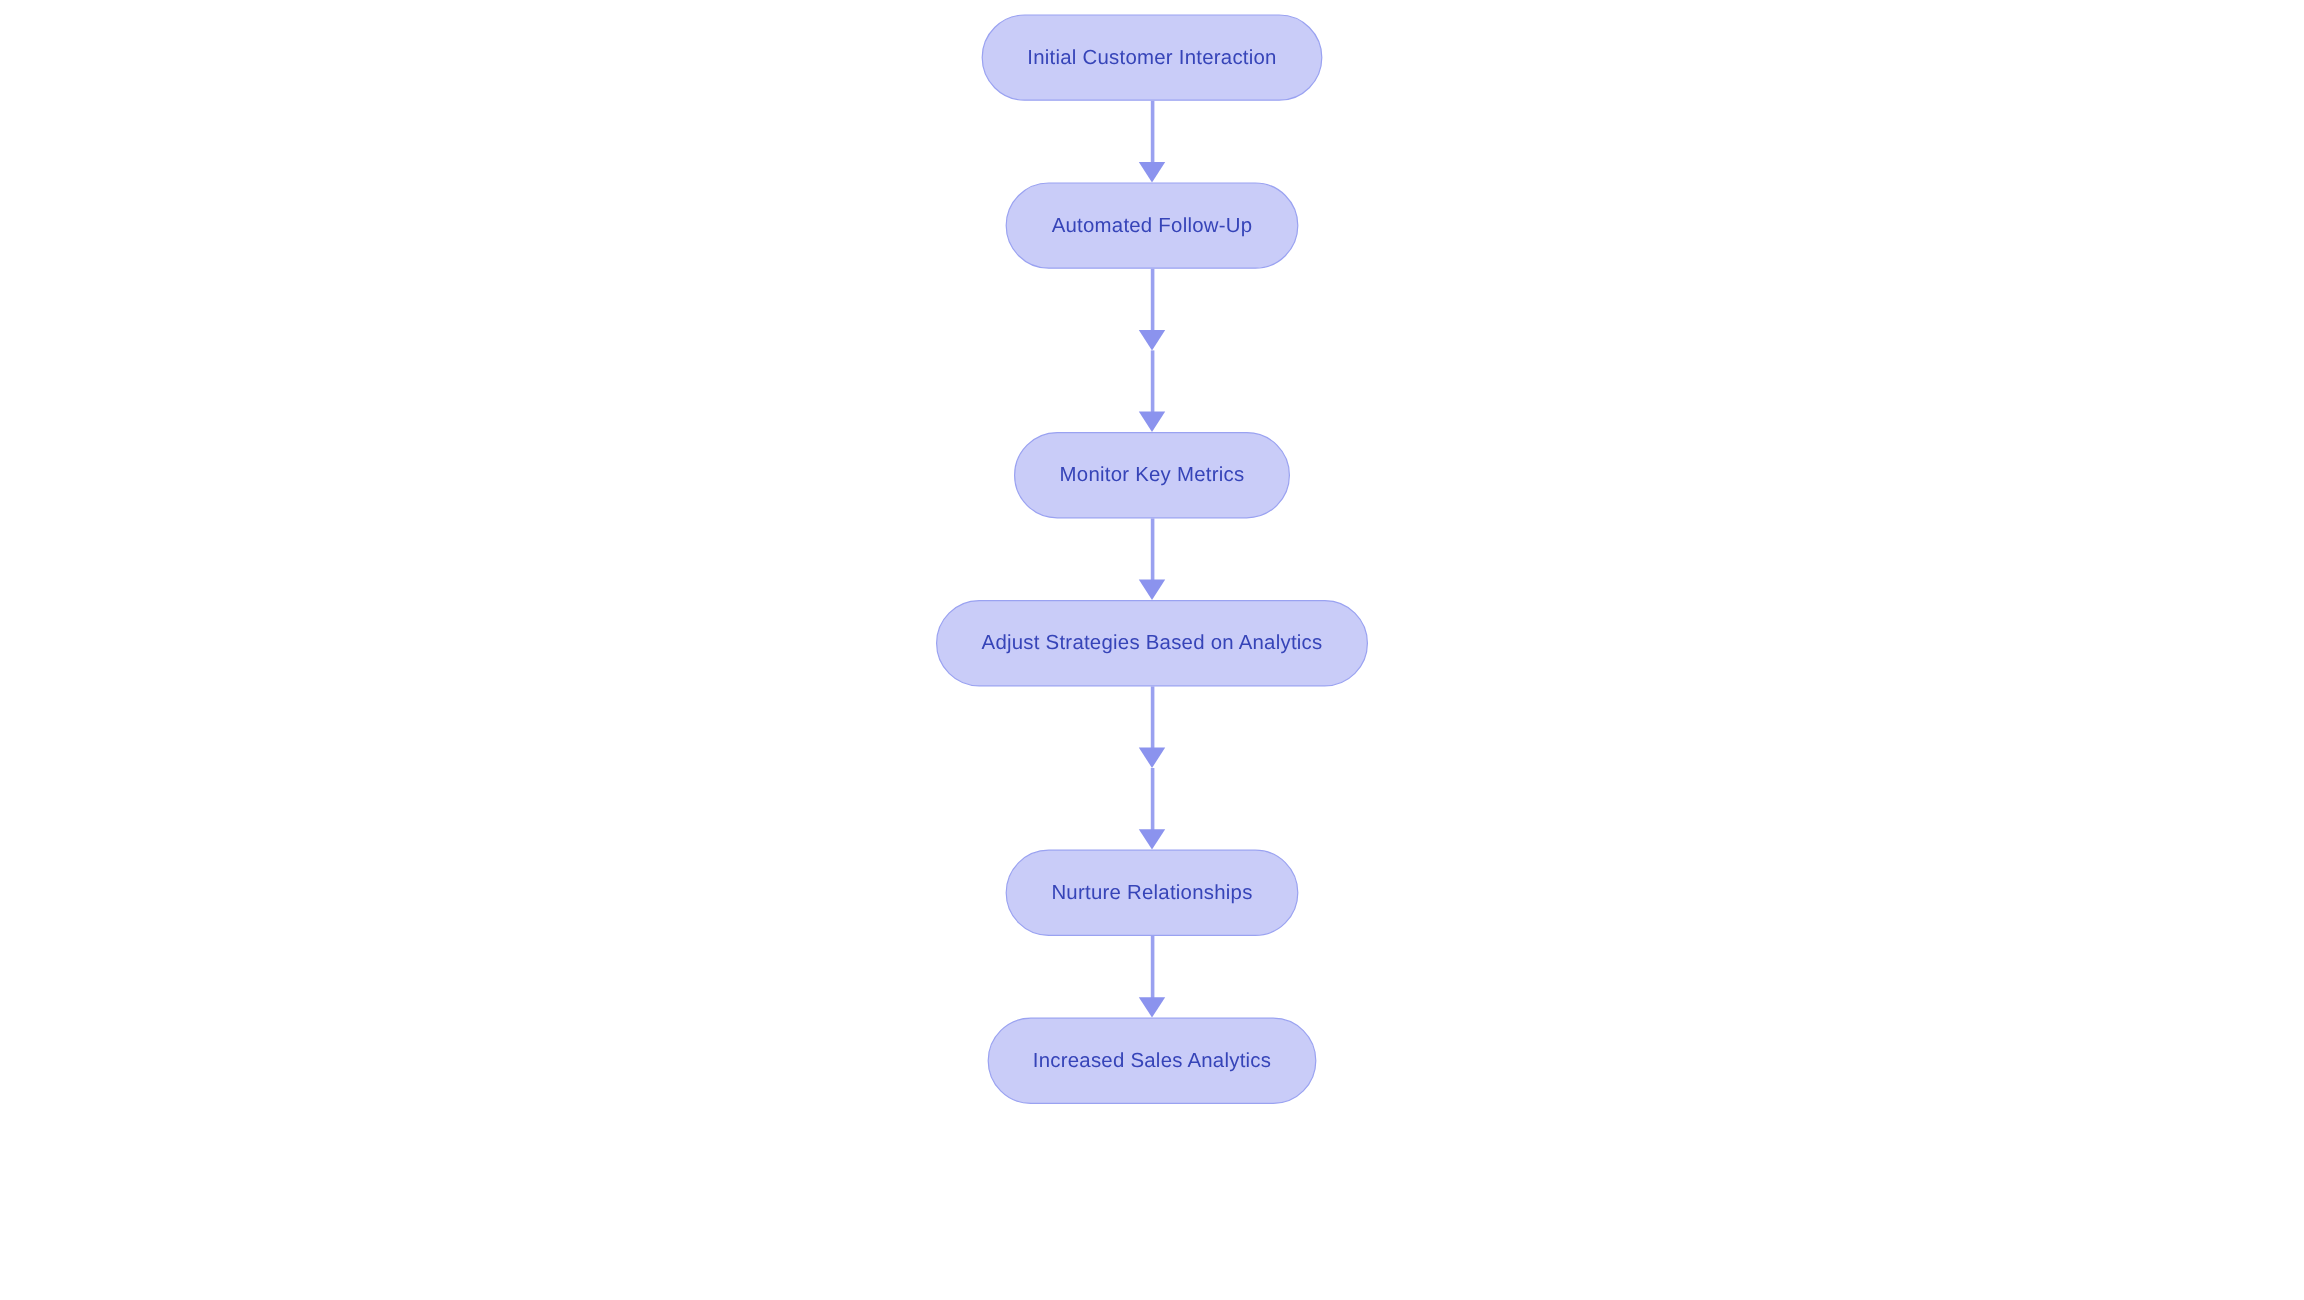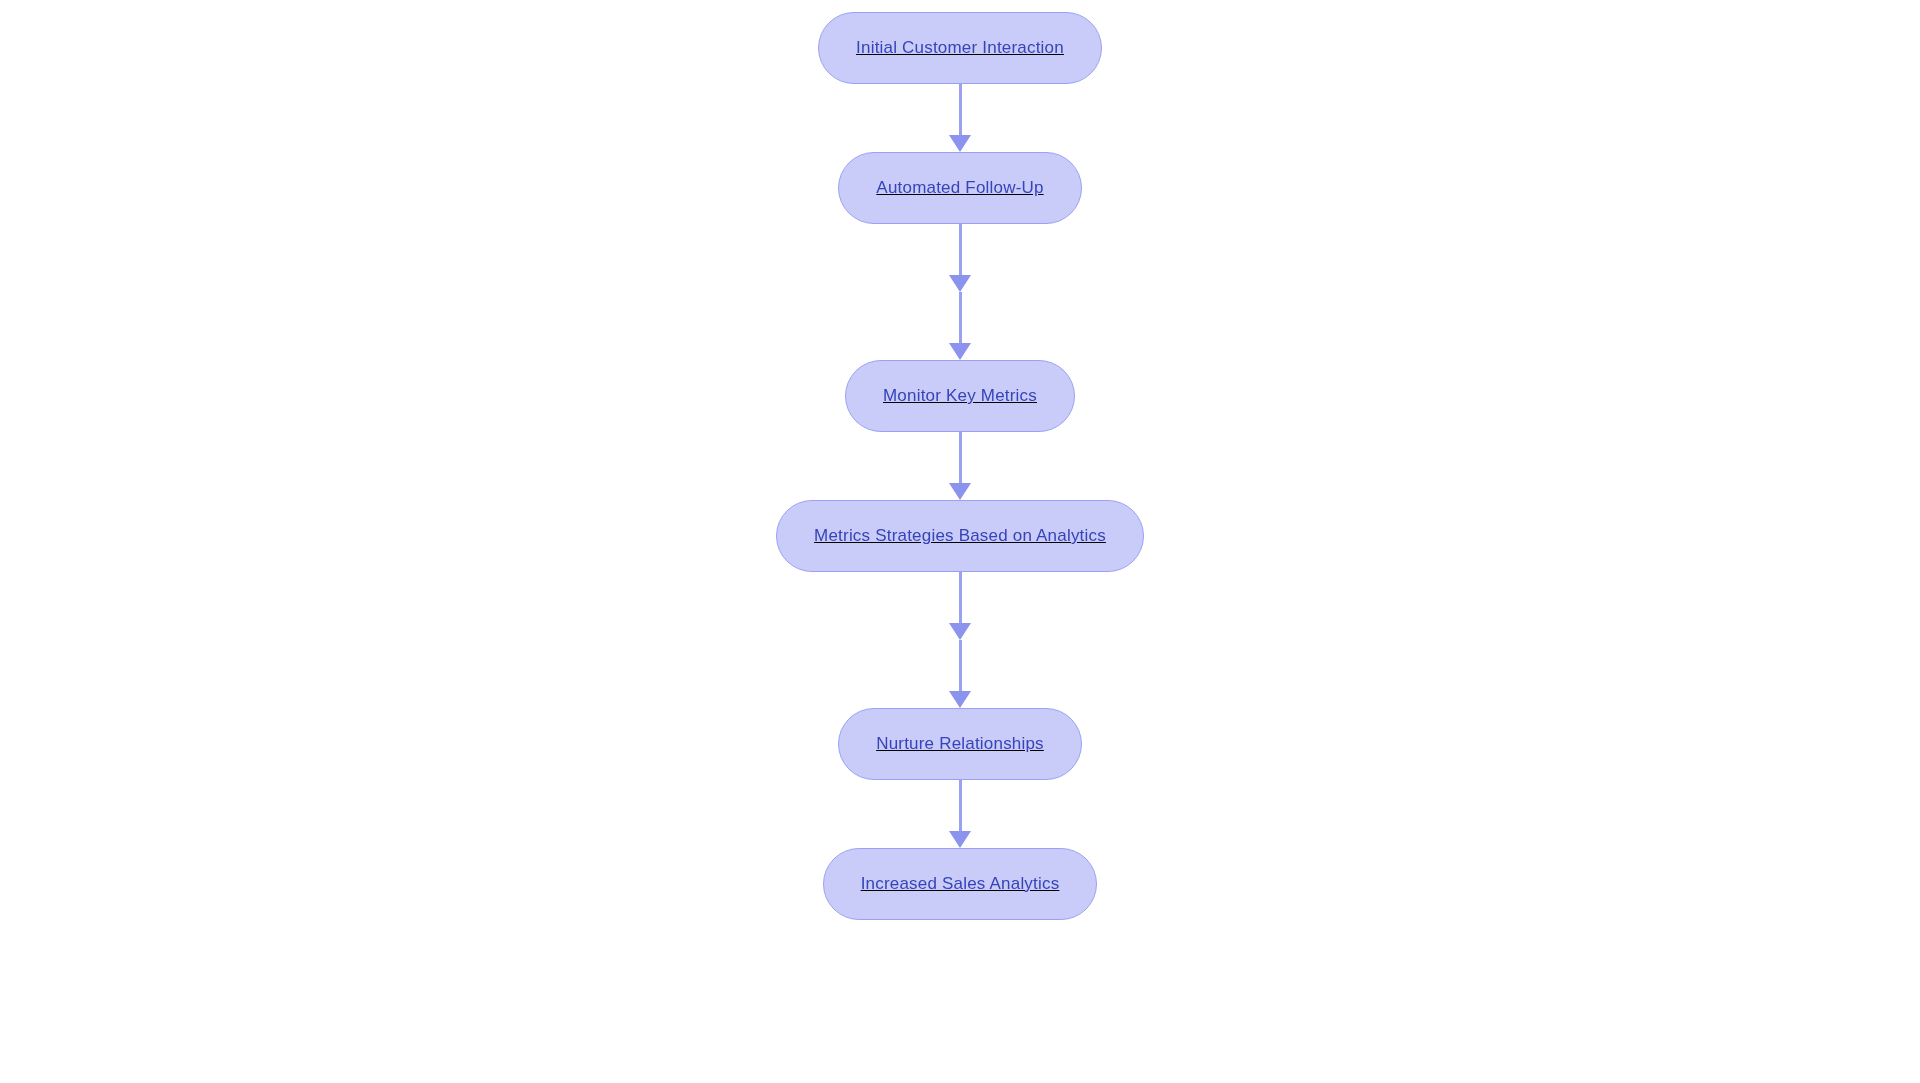--- a/index.html
+++ b/index.html
@@ -14,21 +14,20 @@
     overflow: hidden;
   }
   .flow {
     width: 1920px;
     height: 1083px;
     display: flex;
     flex-direction: column;
     align-items: center;
     padding-top: 12px;
     box-sizing: border-box;
-    text-decoration: underline;
   }
   .node {
     height: 72px;
     box-sizing: border-box;
     border-radius: 36px;
     background: #c9ccf8;
     border: 1.5px solid #9aa2f1;
     color: #3644b8;
     font-size: 17px;
     letter-spacing: 0.2px;
@@ -93,21 +92,21 @@
   <div class="node">
     <span>Monitor Key Metrics</span>
   </div>
 
   <div class="connector">
     <span class="arrow-line"></span>
     <span class="arrow-head"></span>
   </div>
 
   <div class="node">
-    <span>Metrics Strategies Based on Analytics</span>
+    <span>Adjust Strategies Based on Analytics</span>
   </div>
 
   <div class="connector">
     <span class="arrow-line"></span>
     <span class="arrow-head"></span>
   </div>
 
 
   <div class="connector">
     <span class="arrow-line"></span>

